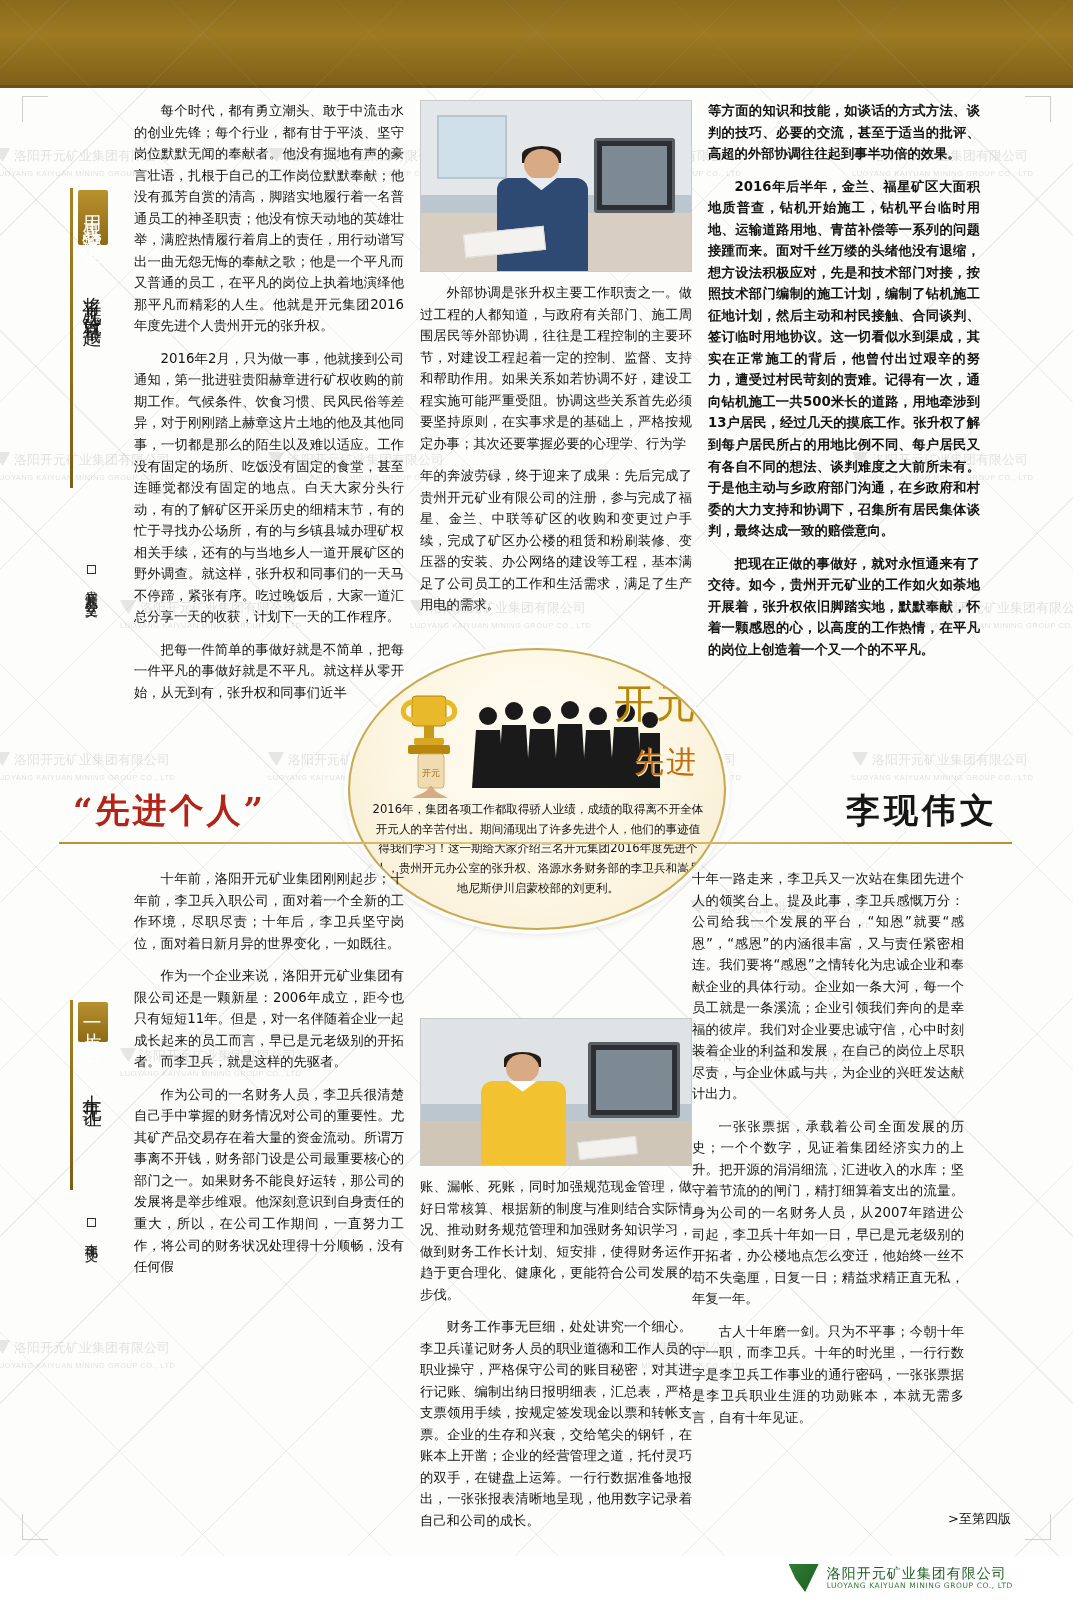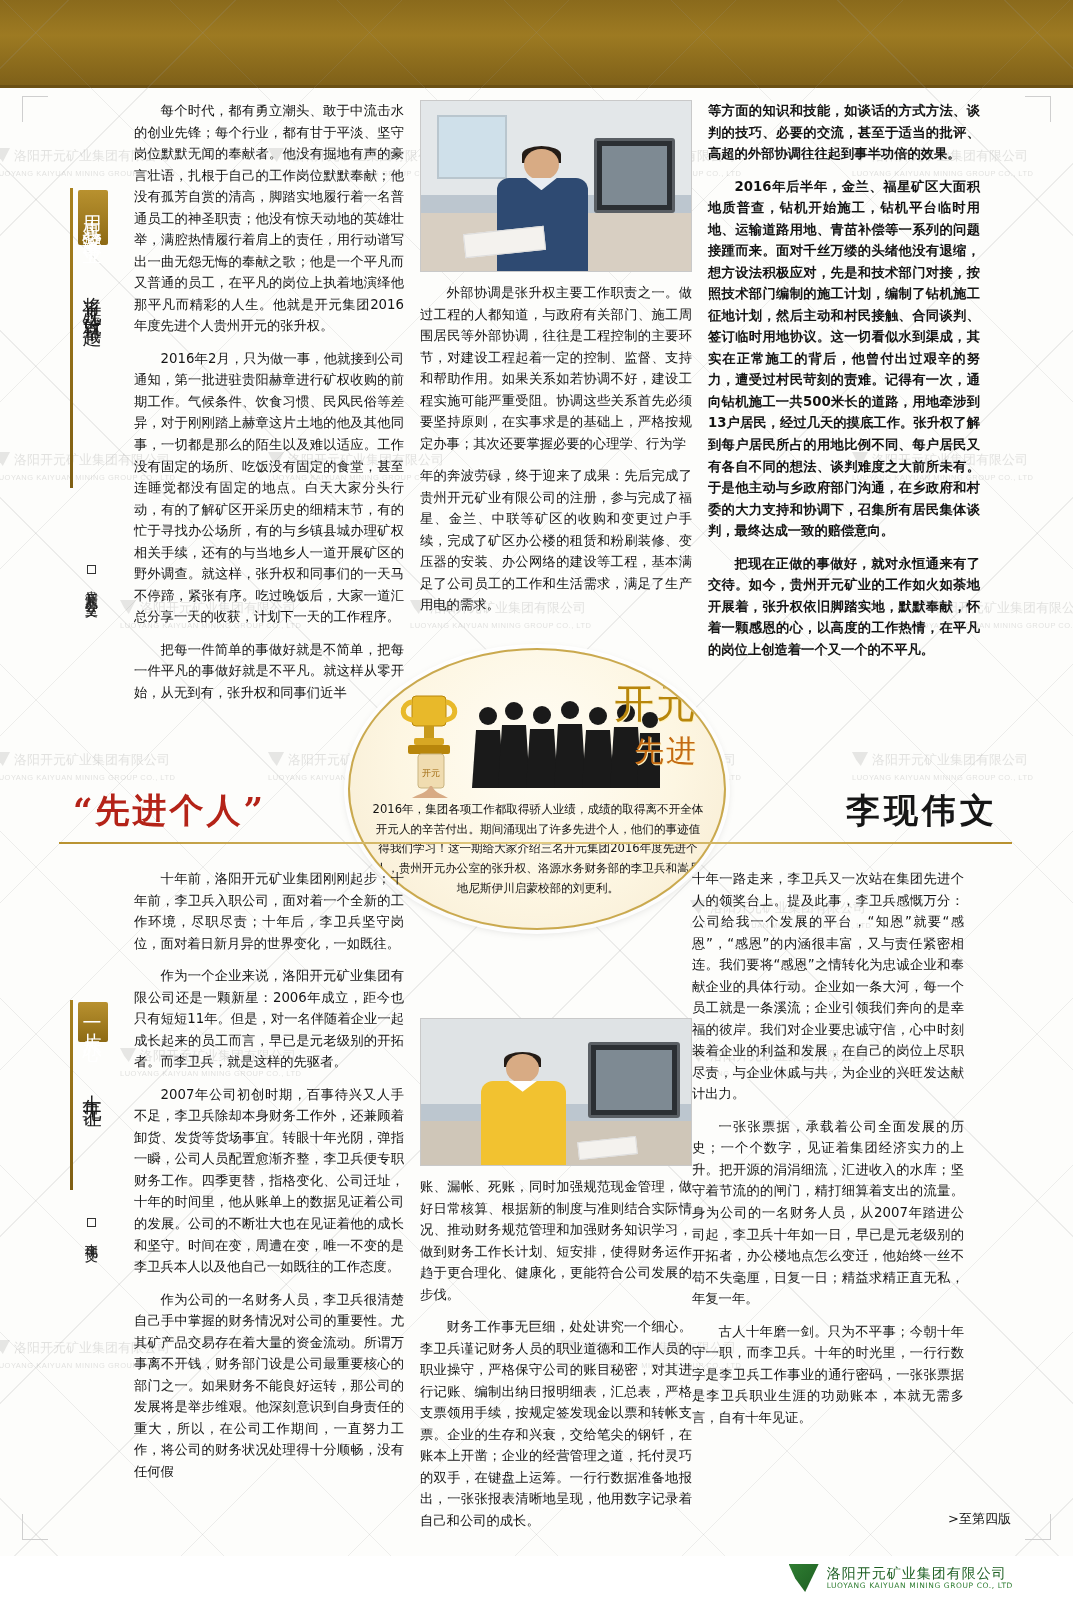--- a/index.html
+++ b/index.html
@@ -105,21 +105,21 @@
     box-shadow: 0 0 0 4px rgba(255,255,255,.9), 0 2px 10px rgba(0,0,0,.18);
     overflow: hidden;
   }
   .emblem-title {
     position: absolute; right: 26px; top: 26px;
     font-family: "DejaVu Serif", serif;
     color: #b8860b;
     text-shadow: 1px 1px 0 #fff4c2;
   }
   .emblem-title .big { font-size: 40px; letter-spacing: 2px; display:block; }
-  .emblem-title .sm  { font-size: 30px; letter-spacing: 2px; display:block; text-align:right; color:#c46a12;}
+  .emblem-title .sm  { font-size: 30px; letter-spacing: 2px; display:block; text-align:right; color:#c46a12;margin-top:11px;}
   .emblem-body {
     position: absolute; left: 22px; right: 20px; top: 150px;
     font-size: 11.6px; line-height: 1.7; color: #121212; text-align: center;
     font-family: "DejaVu Sans", sans-serif;
   }
   .silhouette {
     position: absolute; left: 120px; top: 48px; width: 190px; height: 90px;
   }
   .trophy { position: absolute; left: 28px; top: 40px; width: 110px; height: 110px; }
   
@@ -308,21 +308,20 @@
       <span class="gold">一片赤心</span>
       <span style="margin-top:10px;">十年见证</span>
     </div>
     <div class="byline" style="left:82px; top:1218px; height:110px;">
       <span class="box"></span><span>李现伟文</span>
     </div>
 
     <div class="col" style="left:134px; top:868px; width:270px;">
       <p>十年前，洛阳开元矿业集团刚刚起步；十年前，李卫兵入职公司，面对着一个全新的工作环境，尽职尽责；十年后，李卫兵坚守岗位，面对着日新月异的世界变化，一如既往。</p>
       <p>作为一个企业来说，洛阳开元矿业集团有限公司还是一颗新星：2006年成立，距今也只有短短11年。但是，对一名伴随着企业一起成长起来的员工而言，早已是元老级别的开拓者。而李卫兵，就是这样的先驱者。</p>
-      <p>2007年公司初创时期，百事待兴又人手不足，李卫兵除却本身财务工作外，还兼顾着卸货、发货等货场事宜。转眼十年光阴，弹指一瞬，公司人员配置愈渐齐整，李卫兵便专职财务工作。四季更替，指格变化、公司迁址，十年的时间里，他从账单上的数据见证着公司的发展。公司的不断壮大也在见证着他的成长和坚守。时间在变，周遭在变，唯一不变的是李卫兵本人以及他自己一如既往的工作态度。</p>
       <p>作为公司的一名财务人员，李卫兵很清楚自己手中掌握的财务情况对公司的重要性。尤其矿产品交易存在着大量的资金流动。所谓万事离不开钱，财务部门设是公司最重要核心的部门之一。如果财务不能良好运转，那公司的发展将是举步维艰。他深刻意识到自身责任的重大，所以，在公司工作期间，一直努力工作，将公司的财务状况处理得十分顺畅，没有任何假</p>
     </div>
 
     <div class="photo" style="left:420px; top:1018px; width:272px; height:148px;">
       <div class="ph-wall" style="height:58%;background:#dfe3e5;"></div>
       <div class="ph-desk" style="height:30%;background:#cfc6b8;"></div>
       <div class="ph-mon" style="right:4%;top:16%;width:34%;height:52%;"></div>
       <div class="ph-man" style="left:20%;width:36%;height:76%;">
         <div class="hair"></div>
           <div class="head"></div>

